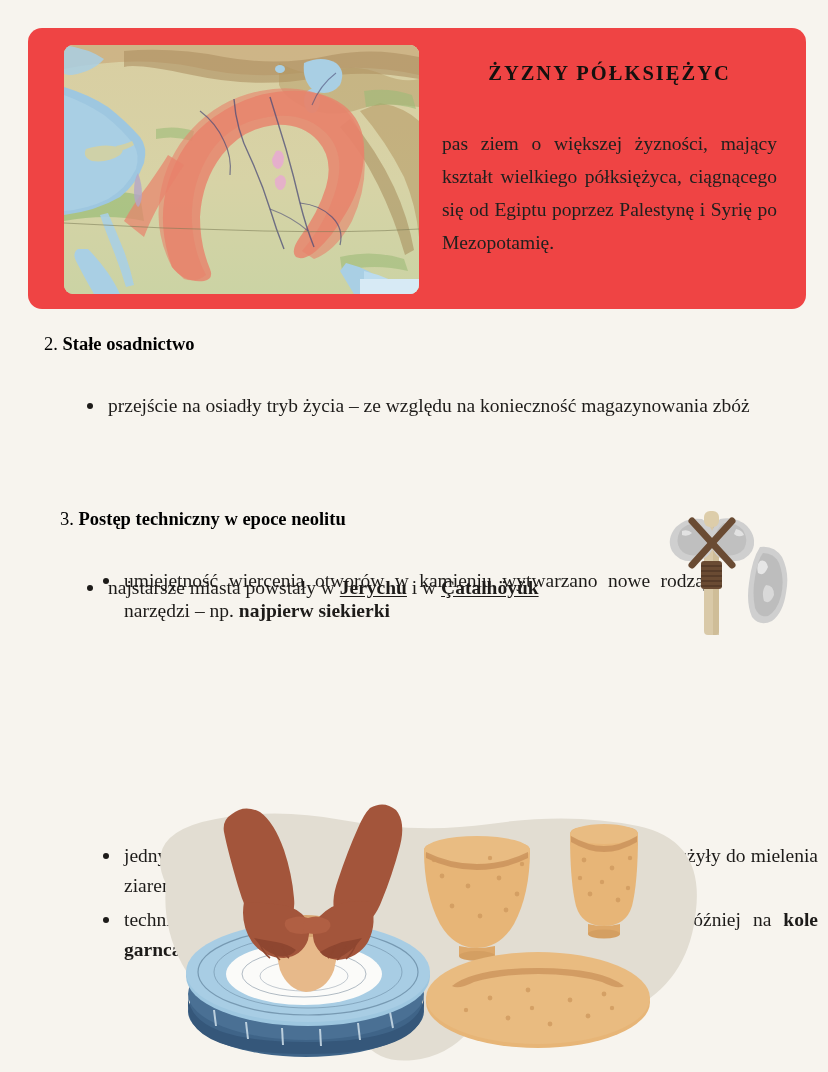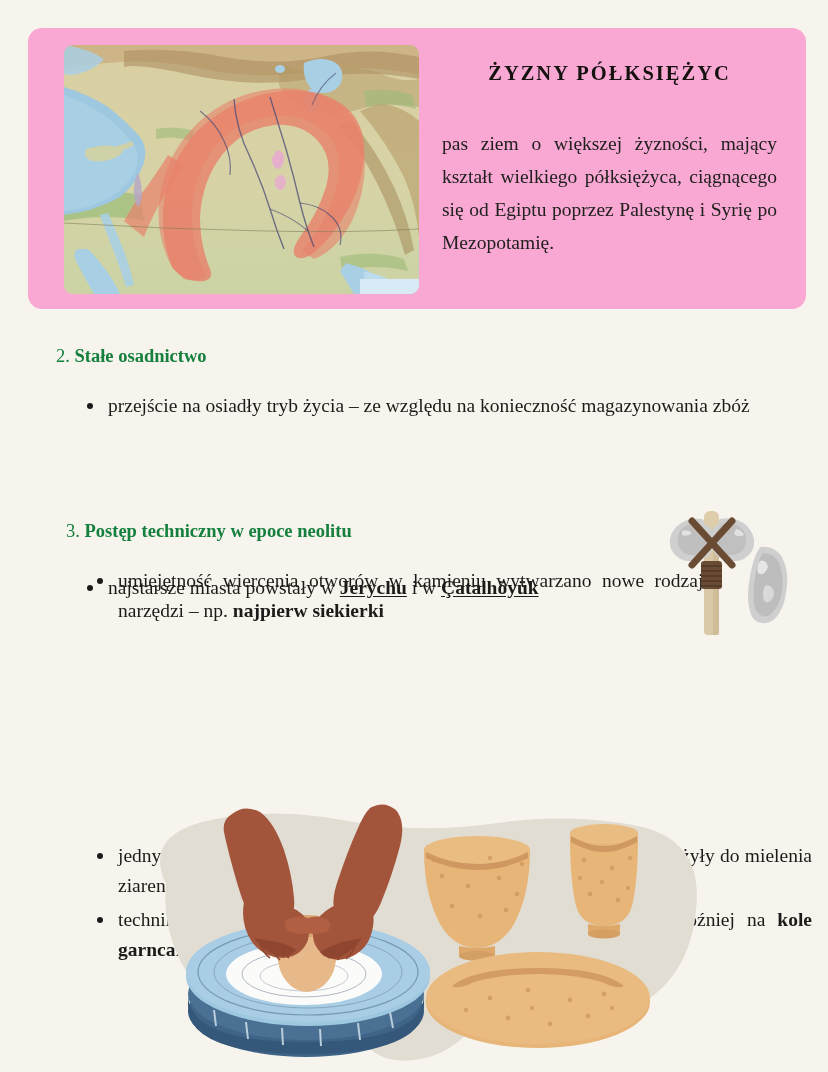--- a/index.html
+++ b/index.html
@@ -16,21 +16,21 @@
     color: #1b1b1b;
   }
 
   
   .hero-card {
     position: absolute;
     left: 28px;
     top: 28px;
     width: 778px;
     height: 281px;
-    background: #f9a8d4;
+    background: #ef4444;
     border-radius: 14px;
     box-sizing: border-box;
   }
   .map-frame {
     position: absolute;
     left: 36px;
     top: 17px;
     width: 355px;
     height: 249px;
     border-radius: 9px;
@@ -65,24 +65,24 @@
 
   
   .content {
     position: absolute;
     left: 0;
     top: 331px;
     width: 828px;
   }
   .section-heading {
     font-size: 18.5px;
-    margin: 12px;
+    margin: 0;
     padding: 0 0 0 44px;
     line-height: 26px;
-    color: #15803d;
+    color: #000000;
   }
   .section-heading .num { font-weight: normal; }
   .section-heading .ttl { font-weight: bold; }
 
   ul.bullets {
     list-style: none;
     margin: 12px;
     padding: 0;
   }
   ul.bullets li {
@@ -101,21 +101,21 @@
     top: 12px;
     width: 6px;
     height: 6px;
     border-radius: 50%;
     background: #1d1b19;
   }
   .blk-1 { position: absolute; left: 70px; top: 48px; width: 720px; }
   .blk-2 { position: absolute; left: 70px; top: 230px; width: 620px; }
   .blk-3 { position: absolute; left: 70px; top: 323px; width: 720px; }
 
-  .sec3 { position: absolute; left: 10px; top: 175px; width: 712px; }
+  .sec3 { position: absolute; left: 16px; top: 175px; width: 712px; }
 
   b { font-weight: bold; }
   u.kw { font-weight: bold; text-decoration: underline; text-underline-offset: 2px; }
 
   
   .axe-art {
     position: absolute;
     left: 648px;
     top: 499px;
     width: 160px;

